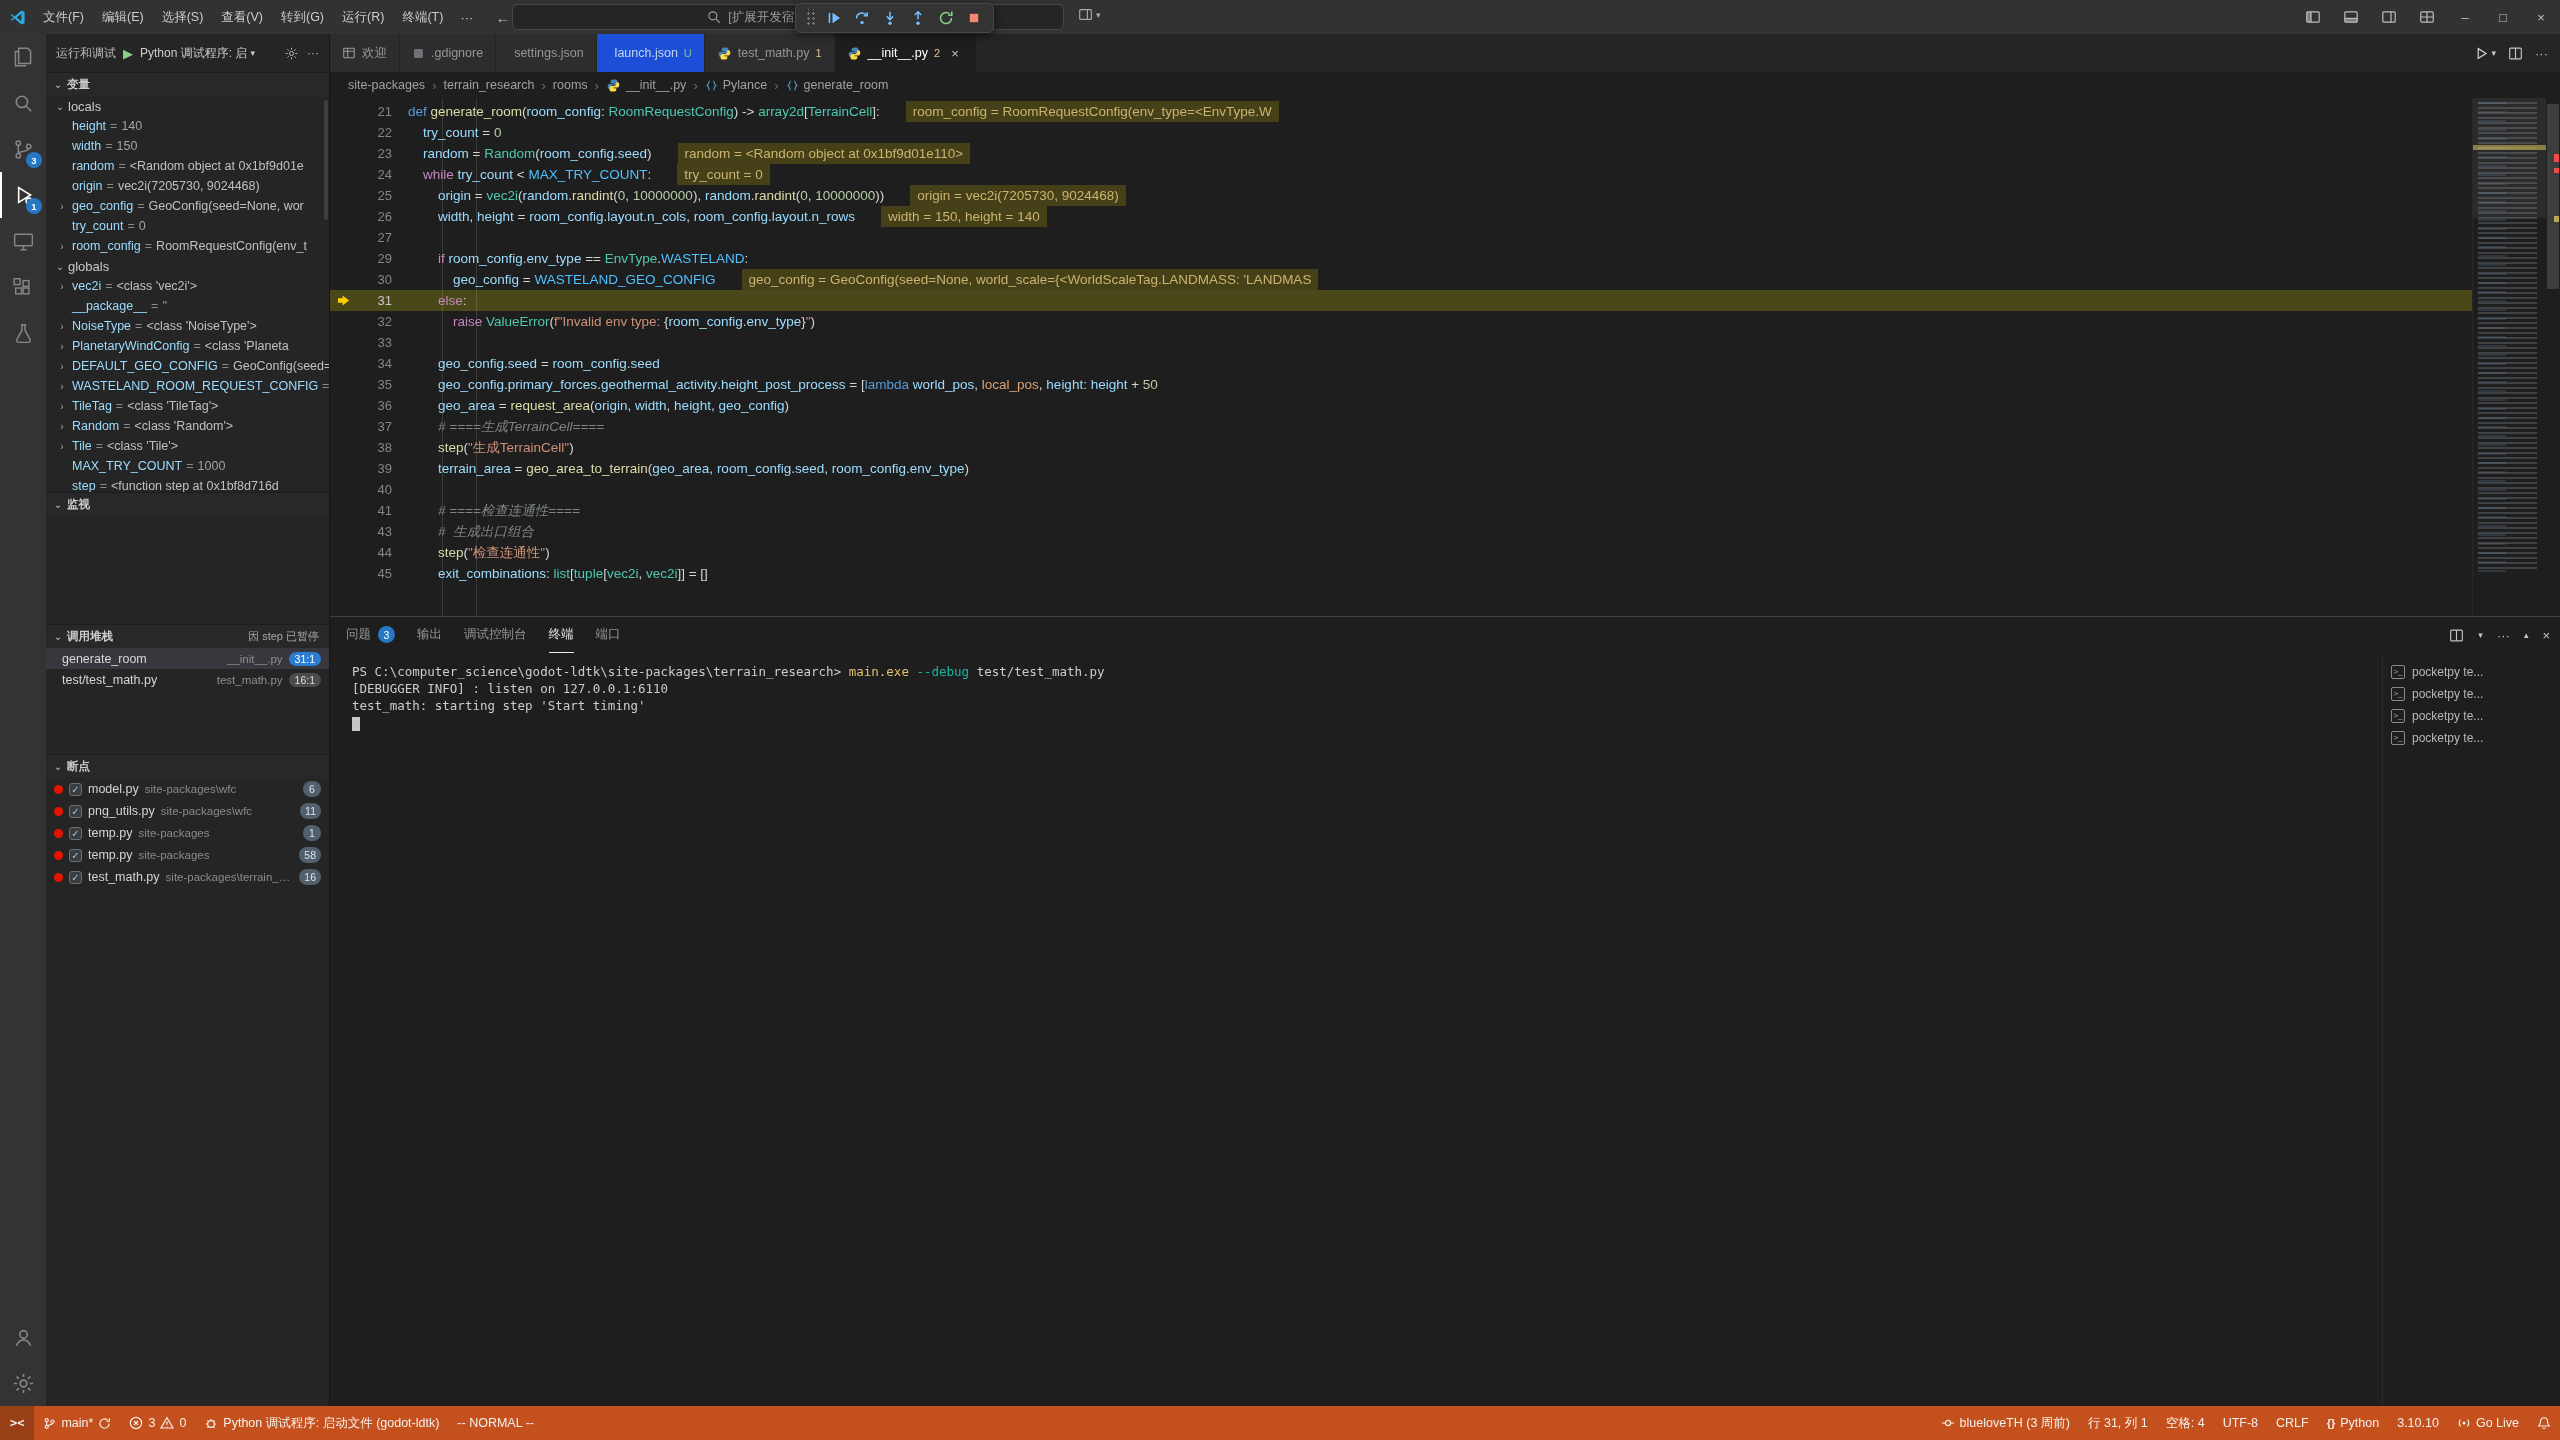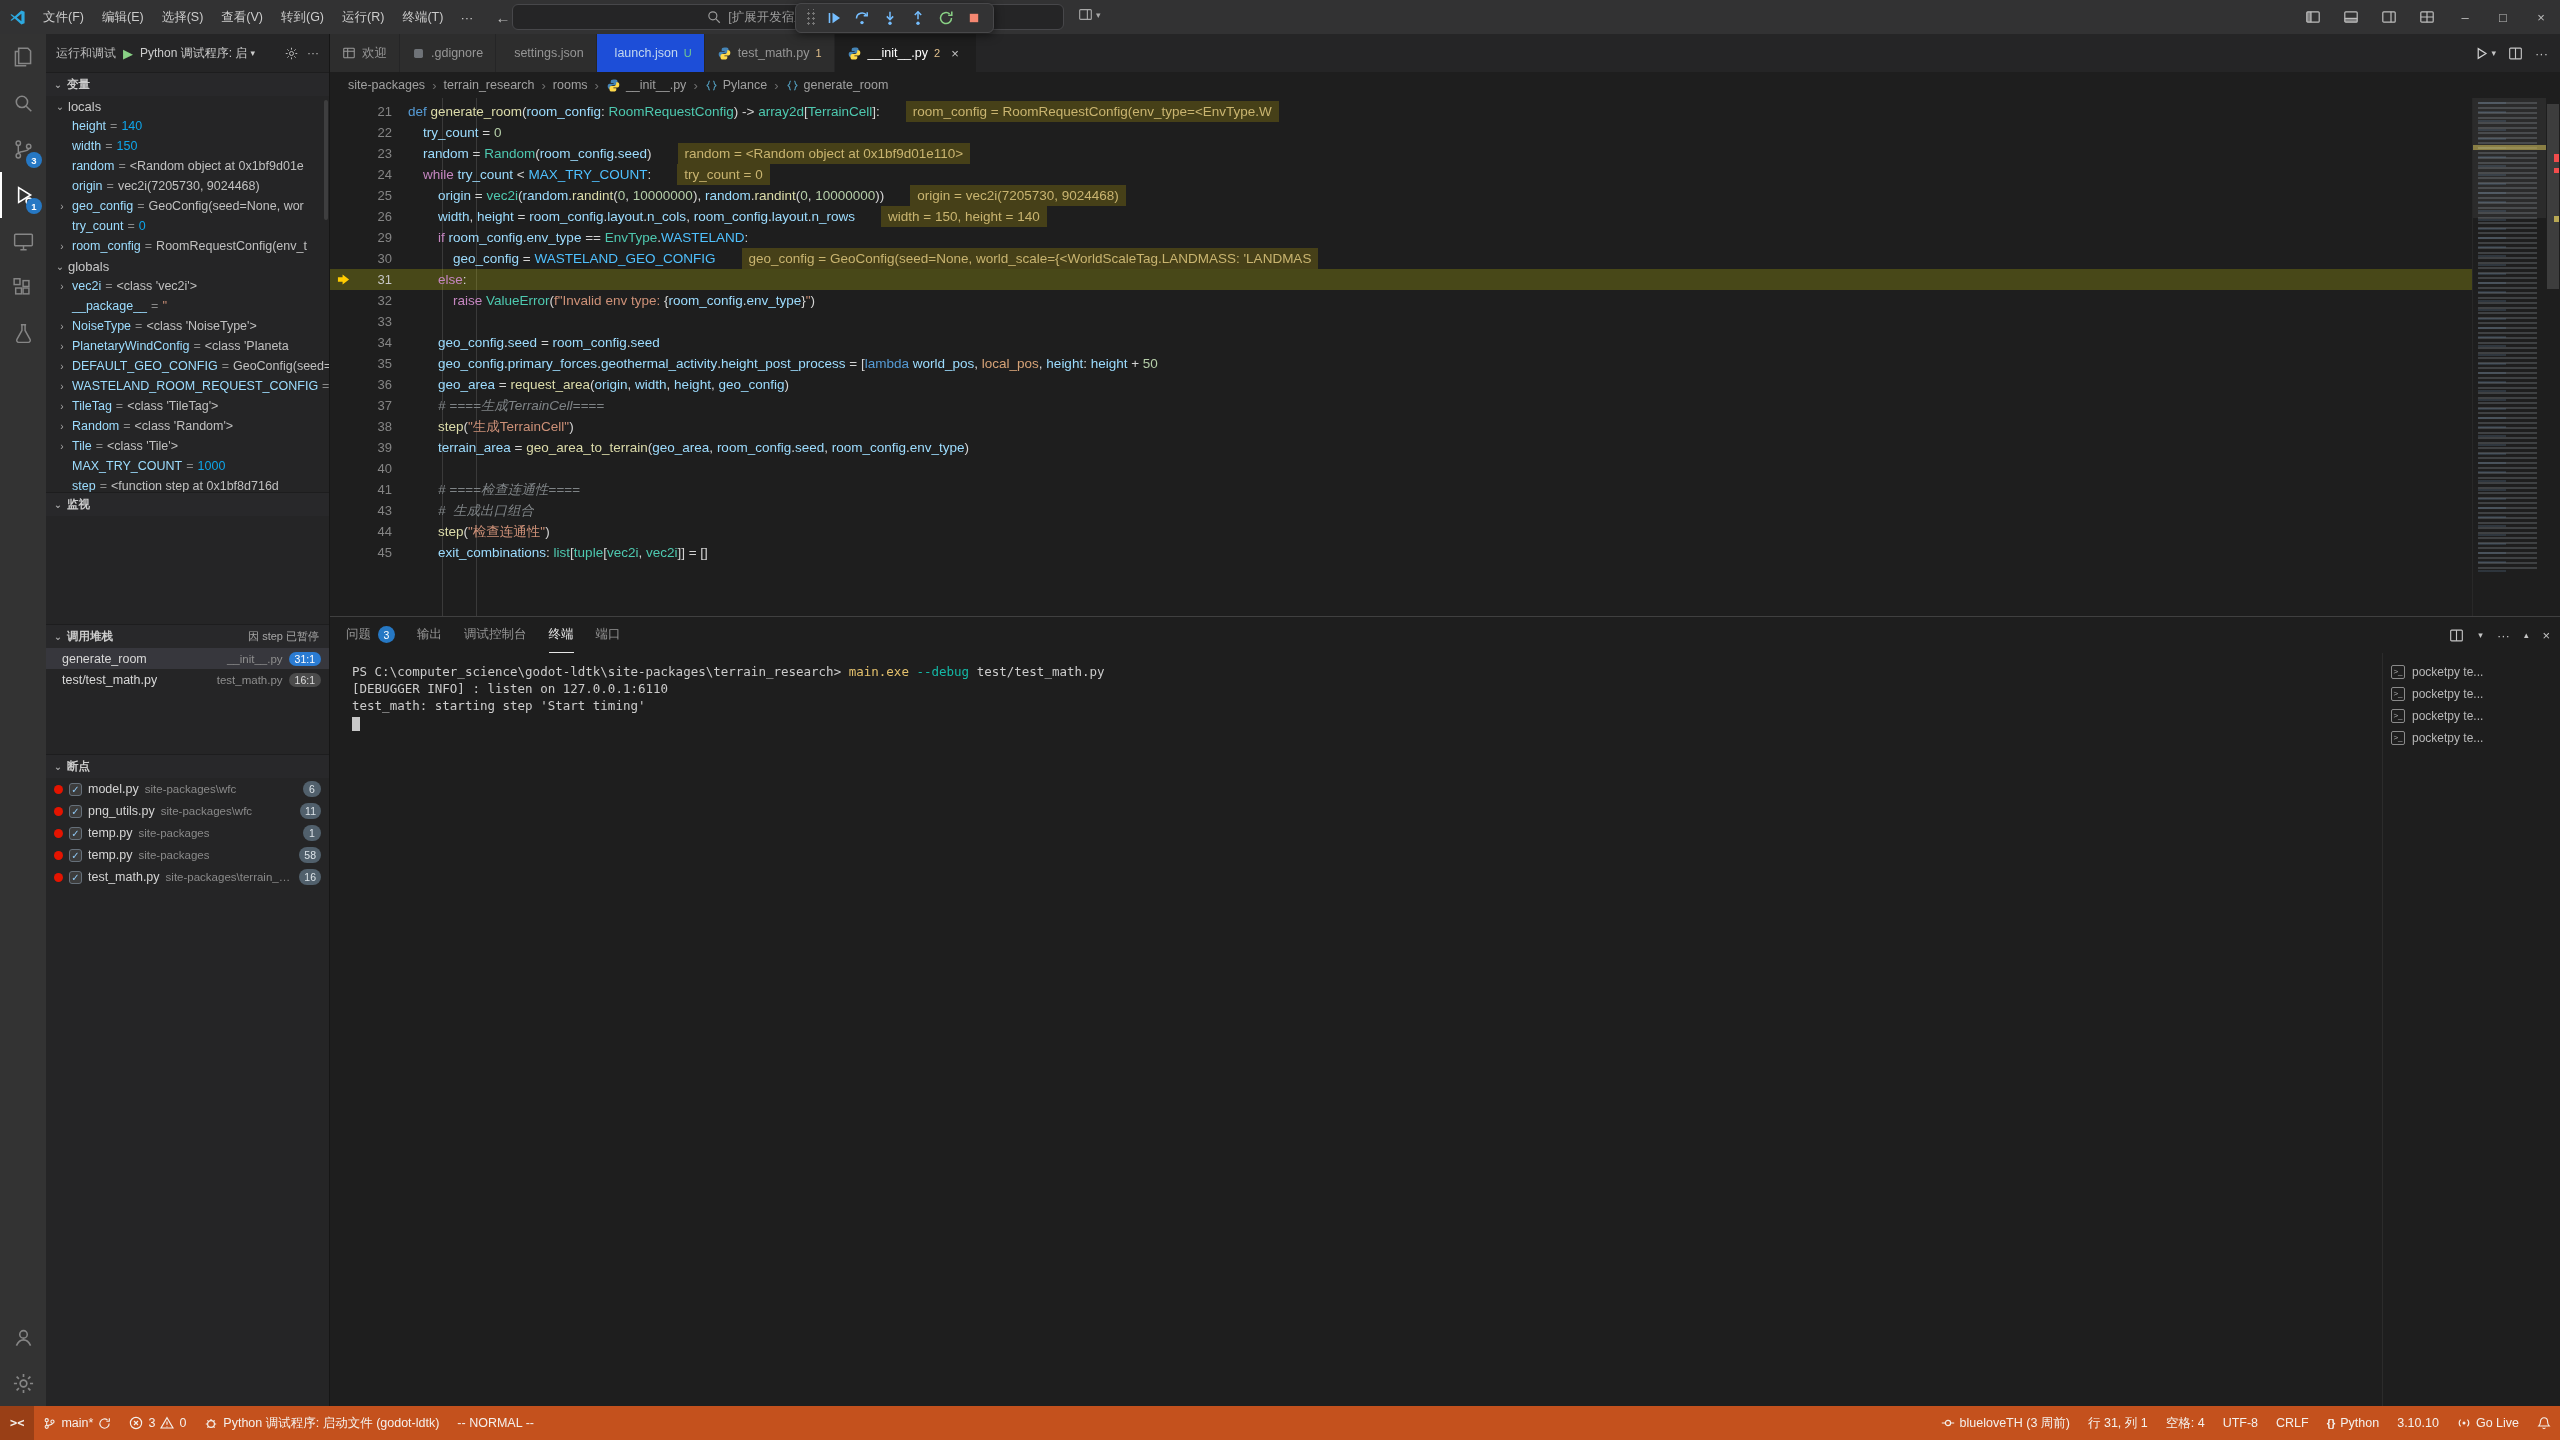--- a/index.html
+++ b/index.html
@@ -46,21 +46,21 @@
 .section{display:flex;flex-direction:column;min-height:0}
 .section-header{height:24px;flex:none;display:flex;align-items:center;gap:3px;padding:0 6px;font-size:11.5px;font-weight:bold;color:#ccc;border-top:1px solid #1d1d1e;background:#28282a}
 .section-header .hdr-extra{margin-left:auto;font-weight:normal;font-size:11px;color:#a8a8a8;padding-right:4px}
 .chev{color:#a8a8a8;font-size:10px;width:12px;text-align:center;flex:none}
 .section-body{overflow:hidden;position:relative}
 .tree-group-hdr{height:20px;display:flex;align-items:center;padding-left:8px;gap:2px;color:#c8c8c8}
 .tree-row{height:20px;display:flex;align-items:center;padding-left:26px;white-space:nowrap;overflow:hidden;font-size:12.5px}
 .tree-row .chev{margin-left:-16px;margin-right:4px}
 .vname{color:#9cdcfe}
 .veq{color:#8a8a8a;margin:0 4px}
-.vnum{color:#0ea5e9}
+.vnum{color:#a3a3a3}
 .vobj{color:#c0c0c0}
 .vstr{color:#ce9178}
 .side-scroll{position:absolute;right:1px;top:4px;width:4px;height:120px;background:rgba(140,140,140,.25);border-radius:2px}
 .cs-row{height:21px;display:flex;align-items:center;padding:0 8px 0 16px;font-size:12.5px;gap:6px;white-space:nowrap;overflow:hidden}
 .cs-row.sel{background:#37373d}
 .cs-name{color:#d8d8d8;overflow:hidden;text-overflow:ellipsis}
 .cs-file{margin-left:auto;color:#8e8e8e;font-size:11.5px}
 .cs-badge{flex:none;min-width:30px;padding:1px 6px;border-radius:9px;background:#4b4b4b;color:#ddd;font-size:10.5px;text-align:center}
 .cs-badge.blue{background:#2b7cd3;color:#fff}
 .bp-row{height:22px;display:flex;align-items:center;padding:0 8px 0 8px;gap:6px;font-size:12.5px;white-space:nowrap;overflow:hidden}
@@ -661,20 +661,21 @@
       <div class="editor-wrap">
         <div class="indent-guide" style="left:112px"></div>
         <div class="indent-guide" style="left:146px"></div>
         <div class="code" id="code">
             <div class="code-line"><span class="glyph"></span><span class="lnum">21</span><span class="lspace"></span><span class="ltext"><span class="tk-k">def </span><span class="tk-f">generate_room</span><span class="tk-p">(</span><span class="tk-v">room_config</span><span class="tk-p">: </span><span class="tk-t">RoomRequestConfig</span><span class="tk-p">) -&gt; </span><span class="tk-t">array2d</span><span class="tk-p">[</span><span class="tk-t">TerrainCell</span><span class="tk-p">]:</span><span class="inline-chip">room_config = RoomRequestConfig(env_type=&lt;EnvType.W</span></span></div>
             <div class="code-line"><span class="glyph"></span><span class="lnum">22</span><span class="lspace"></span><span class="ltext"><span class="tk-p">    </span><span class="tk-v">try_count</span><span class="tk-p"> = </span><span class="tk-n">0</span></span></div>
             <div class="code-line"><span class="glyph"></span><span class="lnum">23</span><span class="lspace"></span><span class="ltext"><span class="tk-p">    </span><span class="tk-v">random</span><span class="tk-p"> = </span><span class="tk-t">Random</span><span class="tk-p">(</span><span class="tk-v">room_config</span><span class="tk-p">.</span><span class="tk-v">seed</span><span class="tk-p">)</span><span class="inline-chip">random = &lt;Random object at 0x1bf9d01e110&gt;</span></span></div>
             <div class="code-line"><span class="glyph"></span><span class="lnum">24</span><span class="lspace"></span><span class="ltext"><span class="tk-p">    </span><span class="tk-c">while </span><span class="tk-v">try_count</span><span class="tk-p"> &lt; </span><span class="tk-o">MAX_TRY_COUNT</span><span class="tk-p">:</span><span class="inline-chip">try_count = 0</span></span></div>
             <div class="code-line"><span class="glyph"></span><span class="lnum">25</span><span class="lspace"></span><span class="ltext"><span class="tk-p">        </span><span class="tk-v">origin</span><span class="tk-p"> = </span><span class="tk-t">vec2i</span><span class="tk-p">(</span><span class="tk-v">random</span><span class="tk-p">.</span><span class="tk-f">randint</span><span class="tk-p">(</span><span class="tk-n">0</span><span class="tk-p">, </span><span class="tk-n">10000000</span><span class="tk-p">), </span><span class="tk-v">random</span><span class="tk-p">.</span><span class="tk-f">randint</span><span class="tk-p">(</span><span class="tk-n">0</span><span class="tk-p">, </span><span class="tk-n">10000000</span><span class="tk-p">))</span><span class="inline-chip">origin = vec2i(7205730, 9024468)</span></span></div>
             <div class="code-line"><span class="glyph"></span><span class="lnum">26</span><span class="lspace"></span><span class="ltext"><span class="tk-p">        </span><span class="tk-v">width</span><span class="tk-p">, </span><span class="tk-v">height</span><span class="tk-p"> = </span><span class="tk-v">room_config</span><span class="tk-p">.</span><span class="tk-v">layout</span><span class="tk-p">.</span><span class="tk-v">n_cols</span><span class="tk-p">, </span><span class="tk-v">room_config</span><span class="tk-p">.</span><span class="tk-v">layout</span><span class="tk-p">.</span><span class="tk-v">n_rows</span><span class="inline-chip">width = 150, height = 140</span></span></div>
+            <div class="code-line"><span class="glyph"></span><span class="lnum">27</span><span class="lspace"></span><span class="ltext"></span></div>
             <div class="code-line"><span class="glyph"></span><span class="lnum">29</span><span class="lspace"></span><span class="ltext"><span class="tk-p">        </span><span class="tk-c">if </span><span class="tk-v">room_config</span><span class="tk-p">.</span><span class="tk-v">env_type</span><span class="tk-p"> == </span><span class="tk-t">EnvType</span><span class="tk-p">.</span><span class="tk-o">WASTELAND</span><span class="tk-p">:</span></span></div>
             <div class="code-line"><span class="glyph"></span><span class="lnum">30</span><span class="lspace"></span><span class="ltext"><span class="tk-p">            </span><span class="tk-v">geo_config</span><span class="tk-p"> = </span><span class="tk-o">WASTELAND_GEO_CONFIG</span><span class="inline-chip">geo_config = GeoConfig(seed=None, world_scale={&lt;WorldScaleTag.LANDMASS: 'LANDMAS</span></span></div>
             <div class="code-line current"><span class="glyph"><svg width="13" height="13" viewBox="0 0 14 14">
                   <path d="M1 4.6h5V1.6L13 7 6 12.4V9.4H1z" fill="#ffcc00"></path>
                 </svg></span><span class="lnum">31</span><span class="lspace"></span><span class="ltext"><span class="tk-p">        </span><span class="tk-c">else</span><span class="tk-p">:</span></span></div>
             <div class="code-line"><span class="glyph"></span><span class="lnum">32</span><span class="lspace"></span><span class="ltext"><span class="tk-p">            </span><span class="tk-c">raise </span><span class="tk-t">ValueError</span><span class="tk-p">(</span><span class="tk-s">f"Invalid env type: </span><span class="tk-p">{</span><span class="tk-v">room_config</span><span class="tk-p">.</span><span class="tk-v">env_type</span><span class="tk-p">}</span><span class="tk-s">"</span><span class="tk-p">)</span></span></div>
             <div class="code-line"><span class="glyph"></span><span class="lnum">33</span><span class="lspace"></span><span class="ltext"></span></div>
             <div class="code-line"><span class="glyph"></span><span class="lnum">34</span><span class="lspace"></span><span class="ltext"><span class="tk-p">        </span><span class="tk-v">geo_config</span><span class="tk-p">.</span><span class="tk-v">seed</span><span class="tk-p"> = </span><span class="tk-v">room_config</span><span class="tk-p">.</span><span class="tk-v">seed</span></span></div>
             <div class="code-line"><span class="glyph"></span><span class="lnum">35</span><span class="lspace"></span><span class="ltext"><span class="tk-p">        </span><span class="tk-v">geo_config</span><span class="tk-p">.</span><span class="tk-v">primary_forces</span><span class="tk-p">.</span><span class="tk-v">geothermal_activity</span><span class="tk-p">.</span><span class="tk-v">height_post_process</span><span class="tk-p"> = [</span><span class="tk-k">lambda </span><span class="tk-v">world_pos</span><span class="tk-p">, </span><span class="tk-a">local_pos</span><span class="tk-p">, </span><span class="tk-v">height</span><span class="tk-p">: </span><span class="tk-v">height</span><span class="tk-p"> + </span><span class="tk-n">50</span></span></div>
             <div class="code-line"><span class="glyph"></span><span class="lnum">36</span><span class="lspace"></span><span class="ltext"><span class="tk-p">        </span><span class="tk-v">geo_area</span><span class="tk-p"> = </span><span class="tk-f">request_area</span><span class="tk-p">(</span><span class="tk-v">origin</span><span class="tk-p">, </span><span class="tk-v">width</span><span class="tk-p">, </span><span class="tk-v">height</span><span class="tk-p">, </span><span class="tk-v">geo_config</span><span class="tk-p">)</span></span></div>

